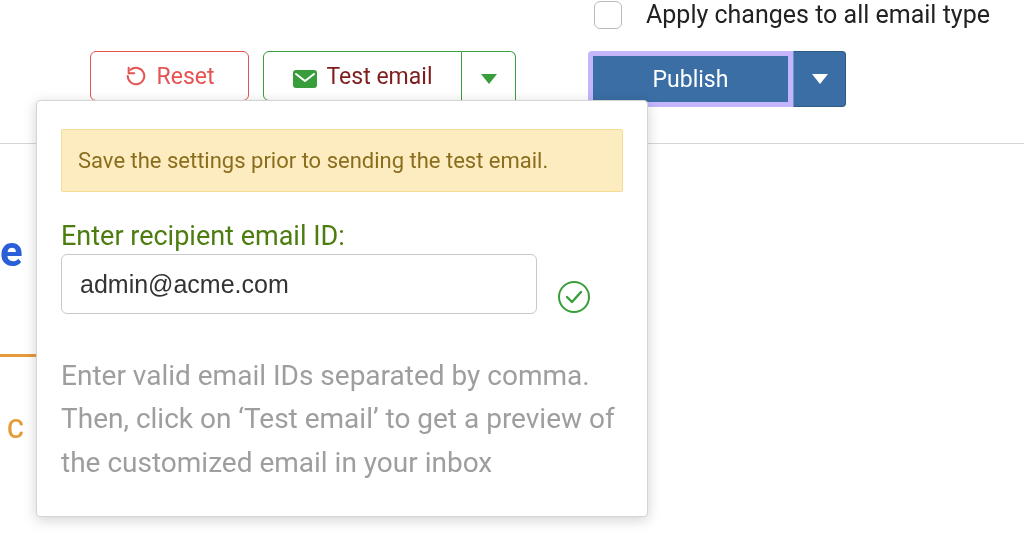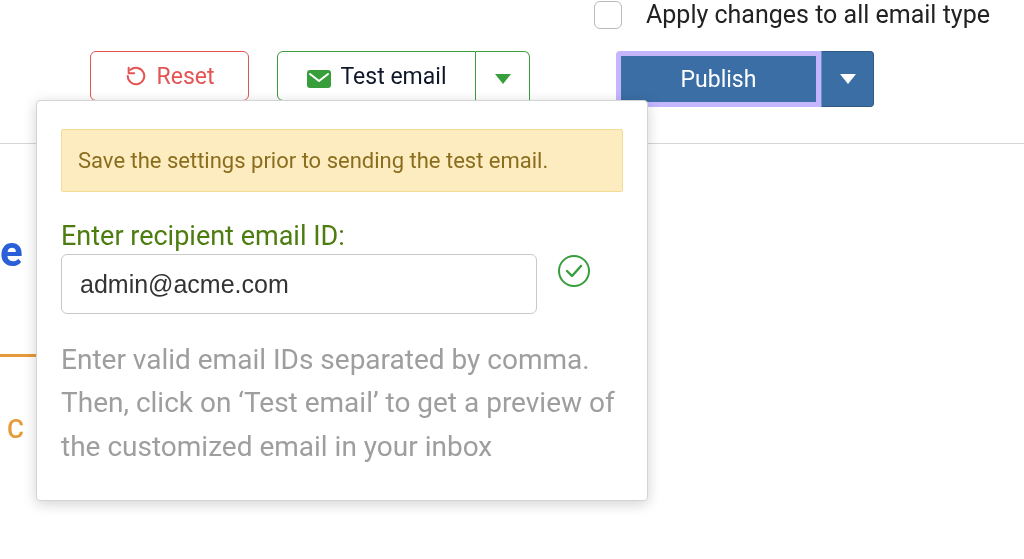--- a/index.html
+++ b/index.html
@@ -28,21 +28,21 @@
     }
     .apply-label {
       font-size: 25px;
       color: #222;
     }
     .button-row {
       position: absolute;
       top: 51px;
       left: 90px;
       display: flex;
-      gap: 28px;
+      gap: 14px;
       align-items: stretch;
     }
     .btn {
       display: inline-flex;
       align-items: center;
       justify-content: center;
       height: 50px;
       border-radius: 6px;
       font-size: 23px;
       cursor: pointer;
@@ -58,21 +58,21 @@
     .btn-reset .icon {
       width: 22px;
       height: 22px;
       flex: 0 0 22px;
     }
     .btn-group {
       display: inline-flex;
     }
     .btn-test {
       border: 1.5px solid #389e3c;
-      color: #0f172a;
+      color: #7f1d1d;
       background: #fff;
       border-radius: 6px 0 0 6px;
       width: 199px;
     }
     .btn-test .icon {
       width: 24px;
       height: 18px;
       flex: 0 0 24px;
     }
     .btn-test-caret {
@@ -180,23 +180,23 @@
       border-radius: 2px;
       margin-bottom: 28px;
     }
     .panel-label {
       font-size: 27px;
       color: #4d7c0f;
       margin-bottom: 2px;
     }
     .input-row {
       display: flex;
-      align-items: flex-start;
+      align-items: flex-end;
       gap: 20px;
-      margin-bottom: 24px;
+      margin-bottom: 40px;
     }
     .email-input {
       flex: 0 0 476px;
       height: 60px;
       border: 1px solid #c9c9c9;
       border-radius: 6px;
       font-size: 25px;
       padding: 0 18px;
       color: #333;
     }

